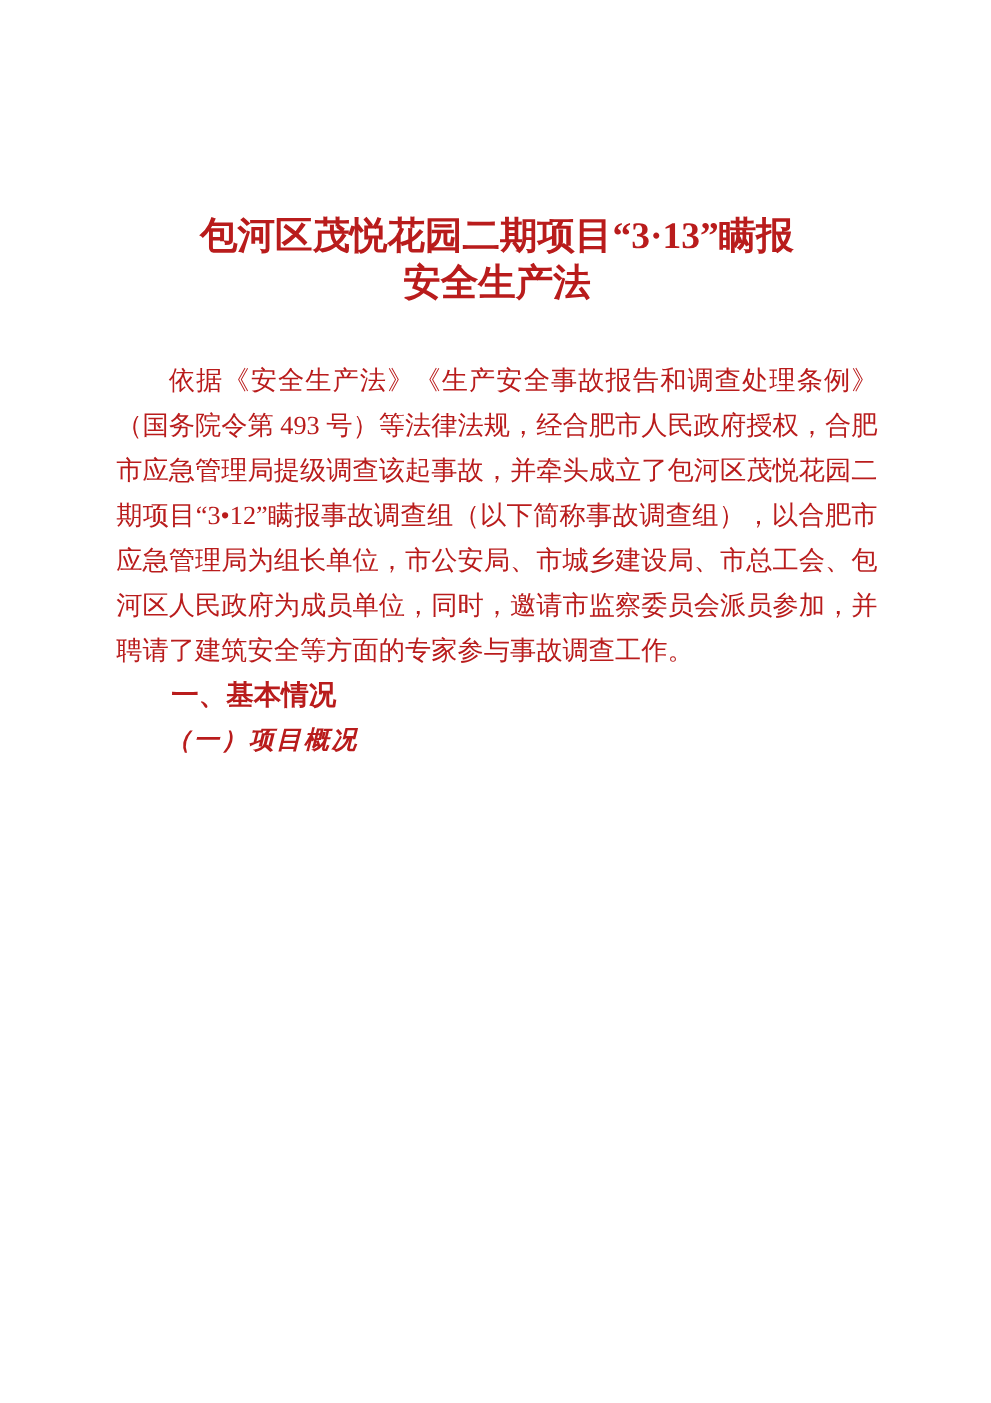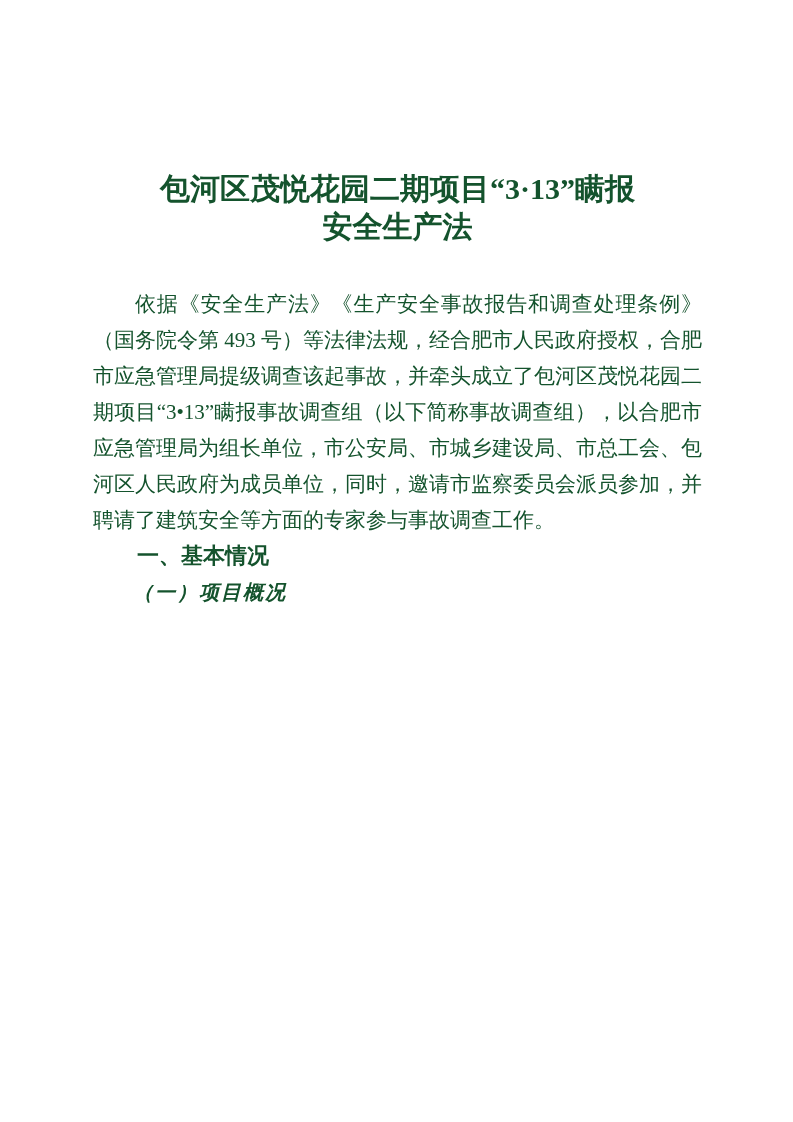--- a/index.html
+++ b/index.html
@@ -7,21 +7,21 @@
     padding: 0;
     background: #ffffff;
   }
   .page {
     position: relative;
     width: 793px;
     height: 1122px;
     background: #ffffff;
     box-sizing: border-box;
     padding: 170px 91px 0 93px;
-    color: #14532d;
+    color: #b91c1c;
     font-family: "Liberation Serif", "DejaVu Serif", serif;
     overflow: hidden;
   }
   .doc-title {
     margin: 0 0 40px 0;
     font-size: 30px;
     font-weight: bold;
     line-height: 38px;
     text-align: center;
     font-family: "Liberation Serif", "DejaVu Serif", serif;
@@ -56,17 +56,17 @@
 </style>
 </head>
 <body>
 
 <div class="page">
   <h1 class="doc-title">
     <span class="title-line">包河区茂悦花园二期项目“3·13”瞒报</span>
     <span class="title-line">安全生产法</span>
   </h1>
 
-  <p class="body-paragraph">依据《安全生产法》《生产安全事故报告和调查处理条例》（国务院令第 493 号）等法律法规，经合肥市人民政府授权，合肥市应急管理局提级调查该起事故，并牵头成立了包河区茂悦花园二期项目“3•13”瞒报事故调查组（以下简称事故调查组），以合肥市应急管理局为组长单位，市公安局、市城乡建设局、市总工会、包河区人民政府为成员单位，同时，邀请市监察委员会派员参加，并聘请了建筑安全等方面的专家参与事故调查工作。</p>
+  <p class="body-paragraph">依据《安全生产法》《生产安全事故报告和调查处理条例》（国务院令第 493 号）等法律法规，经合肥市人民政府授权，合肥市应急管理局提级调查该起事故，并牵头成立了包河区茂悦花园二期项目“3•12”瞒报事故调查组（以下简称事故调查组），以合肥市应急管理局为组长单位，市公安局、市城乡建设局、市总工会、包河区人民政府为成员单位，同时，邀请市监察委员会派员参加，并聘请了建筑安全等方面的专家参与事故调查工作。</p>
 
   <h2 class="section-heading">一、基本情况</h2>
   <h3 class="subsection-heading">（一）项目概况</h3>
 </div>
 
 </body></html>

